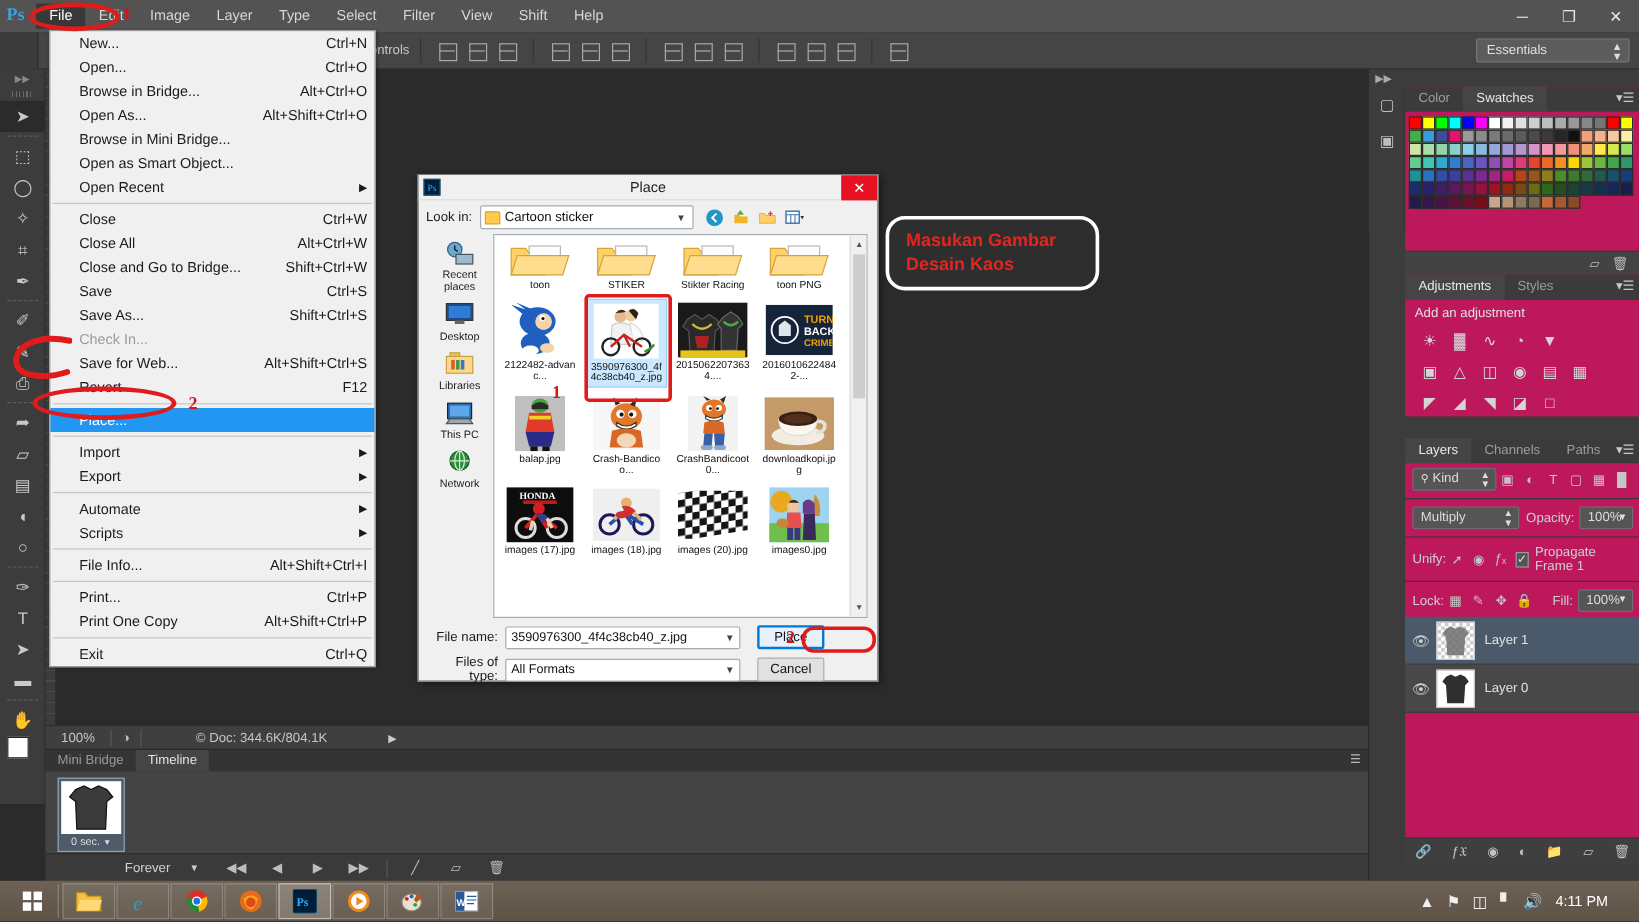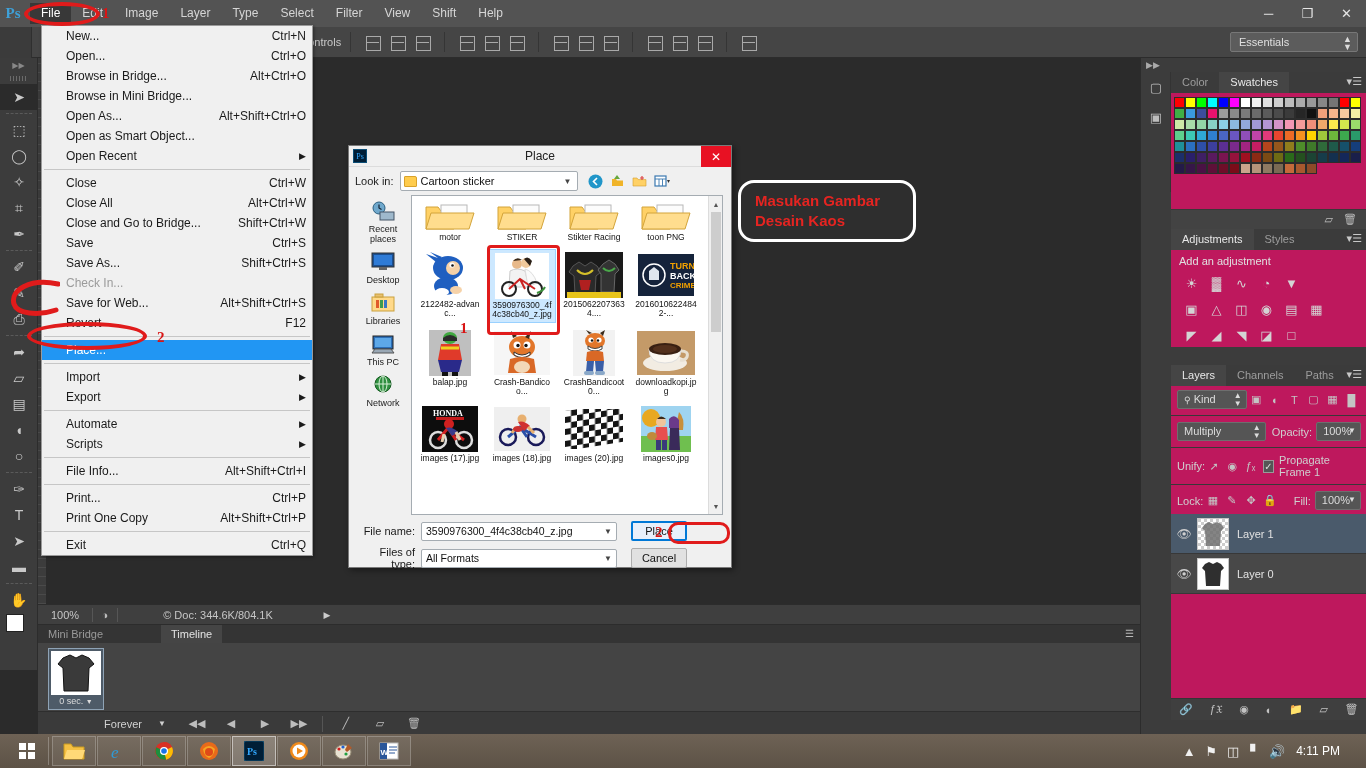--- a/index.html
+++ b/index.html
@@ -112,21 +112,21 @@
   .sb-doc { flex: 0 0 200px; text-align:center; }
   .sb-arrow { width:18px; text-align:center; color:#ccc; font-size:9px; }
 
   
   .bottomdock {
     position: absolute; left: 38px; top: 624px; width: 1102px; height: 110px;
     background: #3c3c3c; border-top:1px solid #2c2c2c;
   }
   .bd-tabs { display:flex; height:18px; background:#343434; }
   .bd-tab { padding: 0 10px; line-height:18px; font-size:11px; color:#9a9a9a; }
-  .bd-tab.active { background:#454545; color:#e2e2e2;margin-left:48px; }
+  .bd-tab.active { background:#454545; color:#e2e2e2; }
   .bd-collapse { margin-left:auto; color:#b9b9b9; font-size:10px; padding-right:6px; line-height:18px;}
   .frame-strip { position:absolute; left:0; top:18px; width:1102px; height: 68px; background:#444;}
   .frame {
     position:absolute; left:10px; top:5px; width: 56px; height: 62px;
     background:#4e5b68; border:1px solid #8fa3b5; padding:2px;
   }
   .frame .thumb {
     width: 50px; height: 44px; background:#ffffff;
     display:flex; align-items:center; justify-content:center; overflow:hidden;
   }
@@ -750,25 +750,25 @@
       </div>
       <div class="fm-item">
         <span>Open...</span>
         <span class="accel">Ctrl+O</span>
       </div>
       <div class="fm-item">
         <span>Browse in Bridge...</span>
         <span class="accel">Alt+Ctrl+O</span>
       </div>
       <div class="fm-item">
-        <span>Browse in Mini Bridge...</span>
-      </div>
-      <div class="fm-item">
         <span>Open As...</span>
         <span class="accel">Alt+Shift+Ctrl+O</span>
+      </div>
+      <div class="fm-item">
+        <span>Browse in Mini Bridge...</span>
       </div>
       <div class="fm-item">
         <span>Open as Smart Object...</span>
       </div>
       <div class="fm-item">
         <span>Open Recent</span>
         <span class="sub">▶</span>
       </div>
       <div class="fm-sep"></div>
       <div class="fm-item">
@@ -944,21 +944,21 @@
       <div class="filelist">
         <div class="fl-inner" id="fileGrid">
             <div class="fl-cell">
               <div class="fl-thumb folder">
                 <svg width="52" height="28" viewBox="0 0 52 28">
                   <path d="M2 26 L2 4 L14 4 L17 8 L30 8 L30 26 Z" fill="#ffd166" stroke="#d3a43a"></path>
                   <rect x="17" y="2" width="26" height="22" fill="#fcfcfc" stroke="#b8b8b8"></rect>
                   <path d="M2 26 L7 10 L50 10 L45 26 Z" fill="#ffdd8e" stroke="#d3a43a"></path>
                 </svg>
               </div>
-              <div class="fl-name">motor</div>
+              <div class="fl-name">toon</div>
             </div>
             <div class="fl-cell">
               <div class="fl-thumb folder">
                 <svg width="52" height="28" viewBox="0 0 52 28">
                   <path d="M2 26 L2 4 L14 4 L17 8 L30 8 L30 26 Z" fill="#ffd166" stroke="#d3a43a"></path>
                   <rect x="17" y="2" width="26" height="22" fill="#fcfcfc" stroke="#b8b8b8"></rect>
                   <path d="M2 26 L7 10 L50 10 L45 26 Z" fill="#ffdd8e" stroke="#d3a43a"></path>
                 </svg>
               </div>
               <div class="fl-name">STIKER</div>

